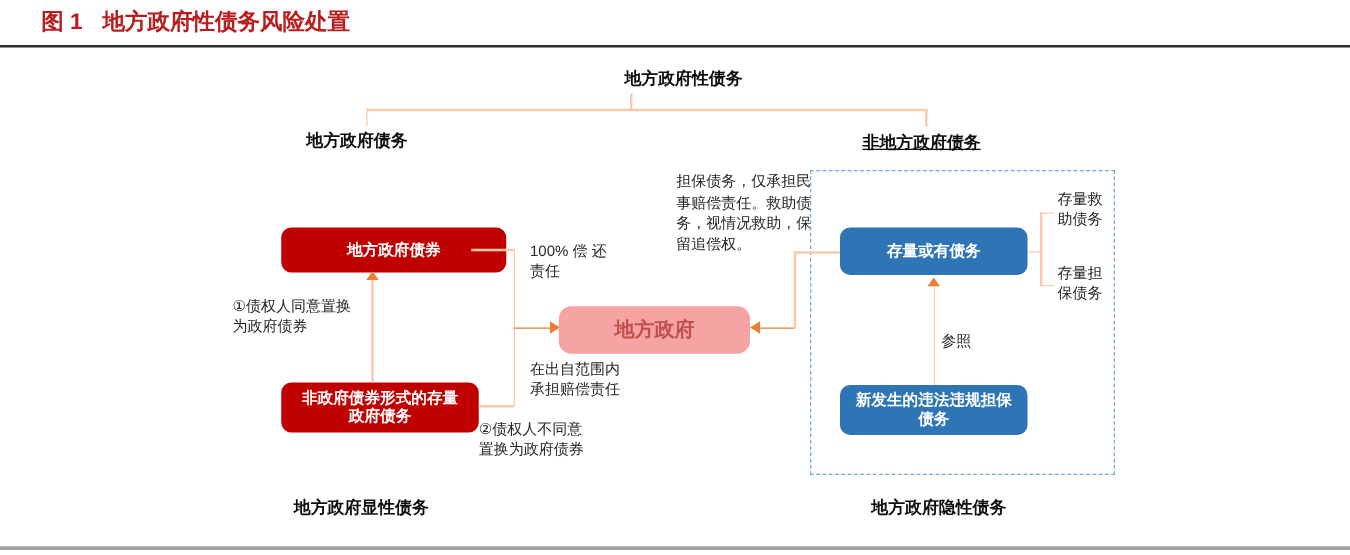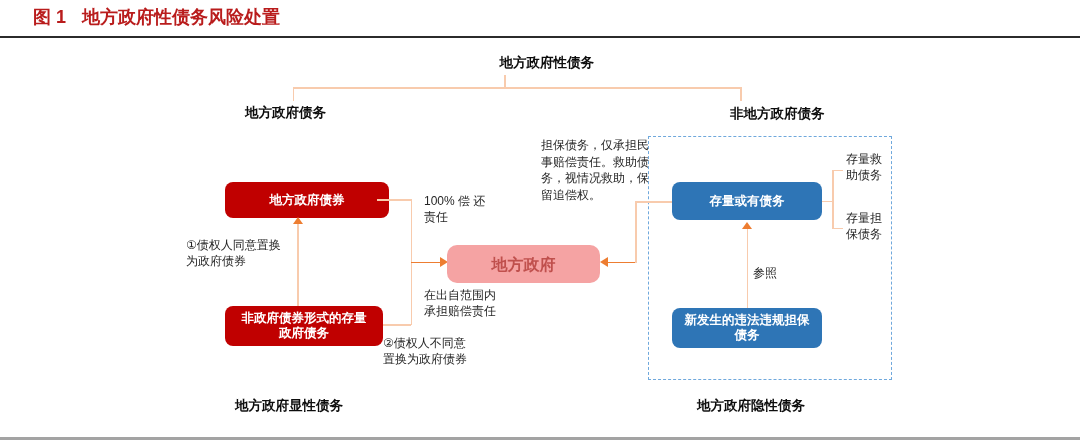--- a/index.html
+++ b/index.html
@@ -46,23 +46,23 @@
   <span>地方政府性债务风险处置</span>
 </div>
 <div class="rule top"></div>
 
 <div class="blabel" style="left:444px; top:54px; width:150px; text-align:right;">地方政府性债务</div>
 <div class="ln" style="left:504px; top:75px; width:1.5px; height:13px;"></div>
 <div class="ln" style="left:292.5px; top:87px; width:449px; height:1.5px;"></div>
 <div class="ln" style="left:292.5px; top:87px; width:1.5px; height:14px;"></div>
 <div class="ln" style="left:740px; top:87px; width:1.5px; height:14px;"></div>
 <div class="blabel" style="left:245px; top:104px;">地方政府债务</div>
-<div class="blabel" style="left:730px; top:105px;">非地方政府债务</div>
+<div class="blabel" style="left:690px; top:105px;text-decoration:underline;">非地方政府债务</div>
 
-<div class="box red" style="left:225px; top:182px; width:164px; height:36px;">地方政府债券</div>
+<div class="box red" style="left:225px; top:182px; width:180px; height:36px;">地方政府债券</div>
 <div class="box red" style="left:225px; top:306px; width:158px; height:40px;">非政府债券形式的存量
 政府债务</div>
 
 <div class="ln" style="left:297px; top:224px; width:1.5px; height:82px;"></div>
 <div class="arr up" style="left:293px; top:217px;"></div>
 
 <div class="note" style="left:186px; top:238px;">①债权人同意置换
 为政府债券</div>
 <div class="note" style="left:383px; top:336px;">②债权人不同意
 置换为政府债券</div>

